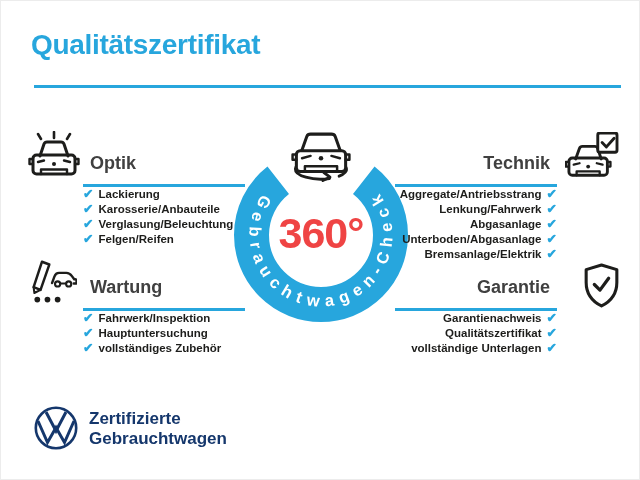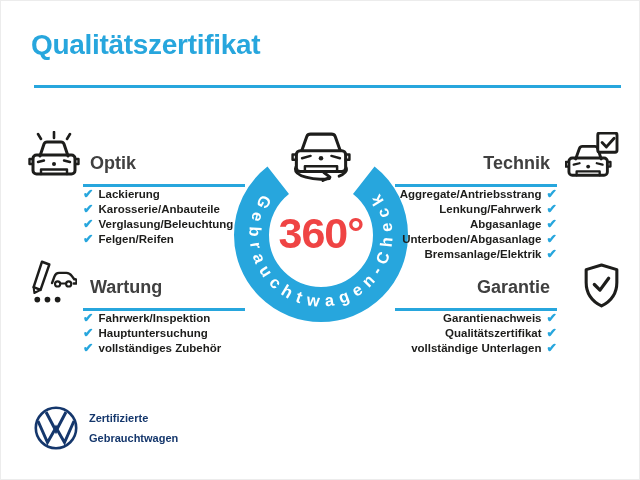--- a/index.html
+++ b/index.html
@@ -44,21 +44,21 @@
   .center-value{
     position:absolute;left:250px;top:211px;width:140px;text-align:center;
     font-size:43px;font-weight:bold;color:#ef4444;letter-spacing:-1px;line-height:1;
   }
   #icon-car360{left:284px;top:123px;}
 
   
   #vw-logo{left:33px;top:405px;}
   .footer-text{
     position:absolute;left:88px;top:408px;
-    font-size:11px;font-weight:bold;color:#15376C;line-height:19.5px;
+    font-size:17px;font-weight:bold;color:#15376C;line-height:19.5px;
   }
 </style>
 </head>
 <body>
 
 <div class="canvas">
 
   <h1 class="title">Qualitätszertifikat</h1>
   <div class="title-rule"></div>
 

